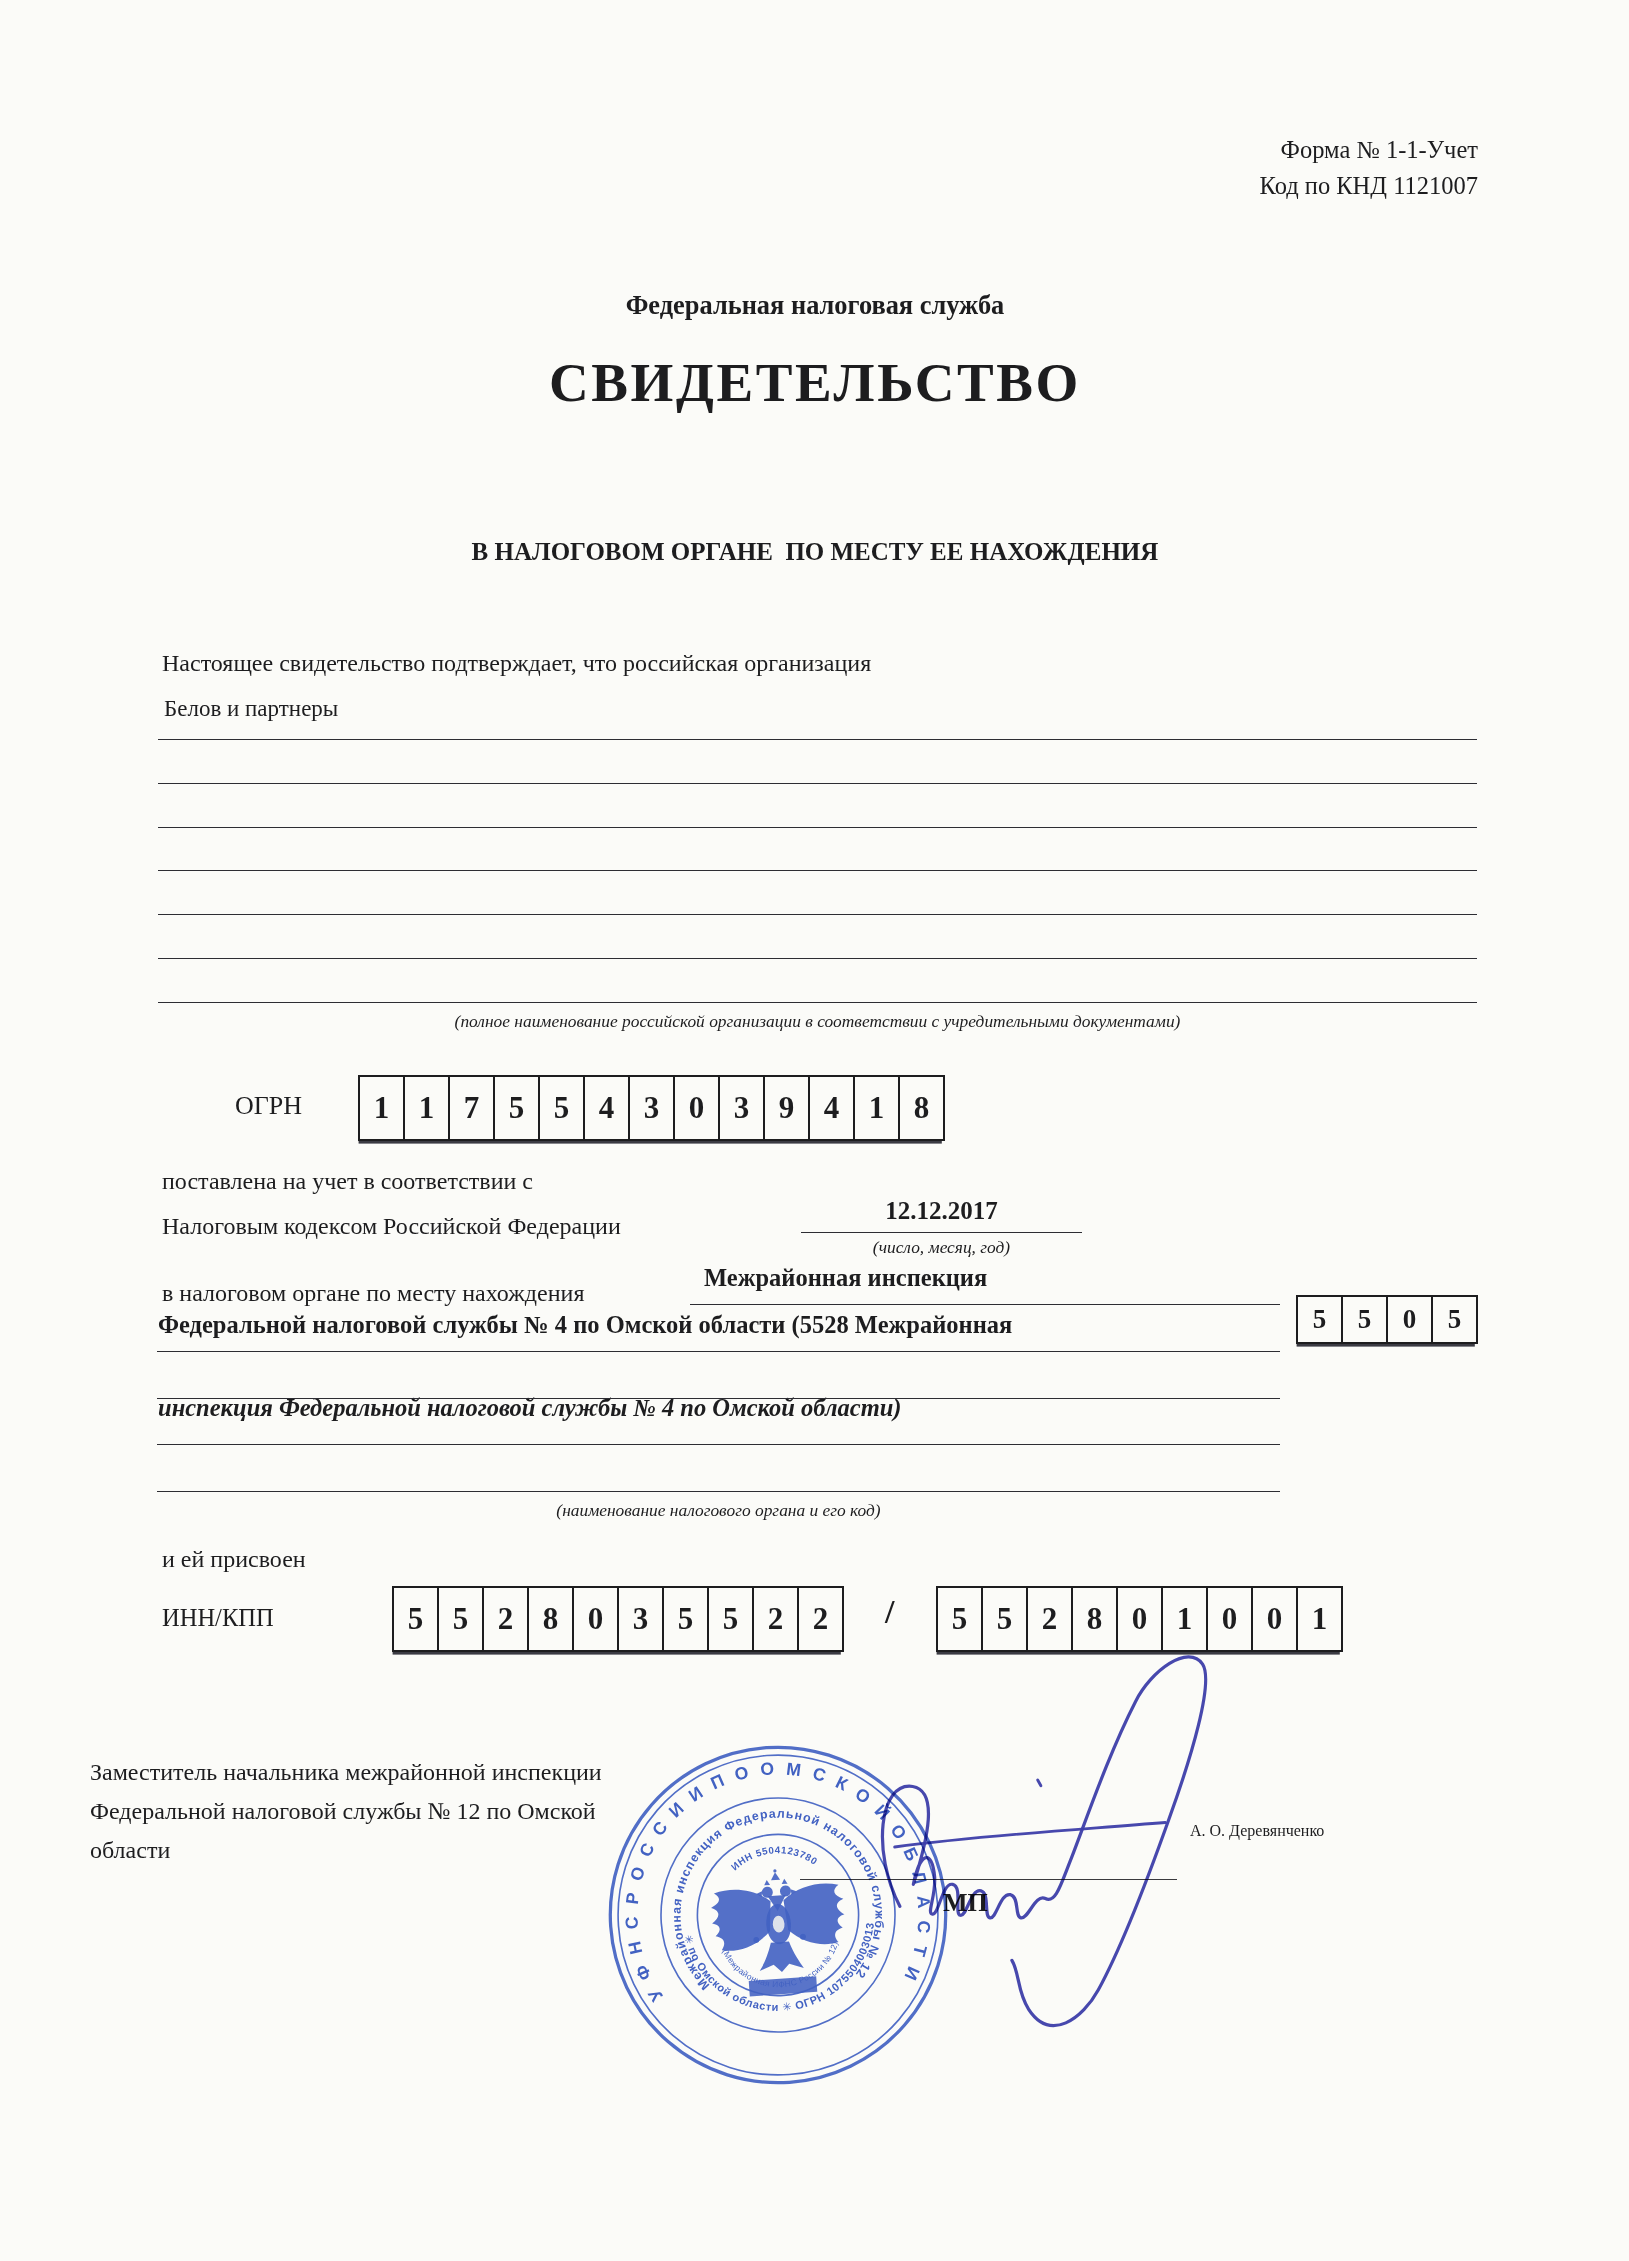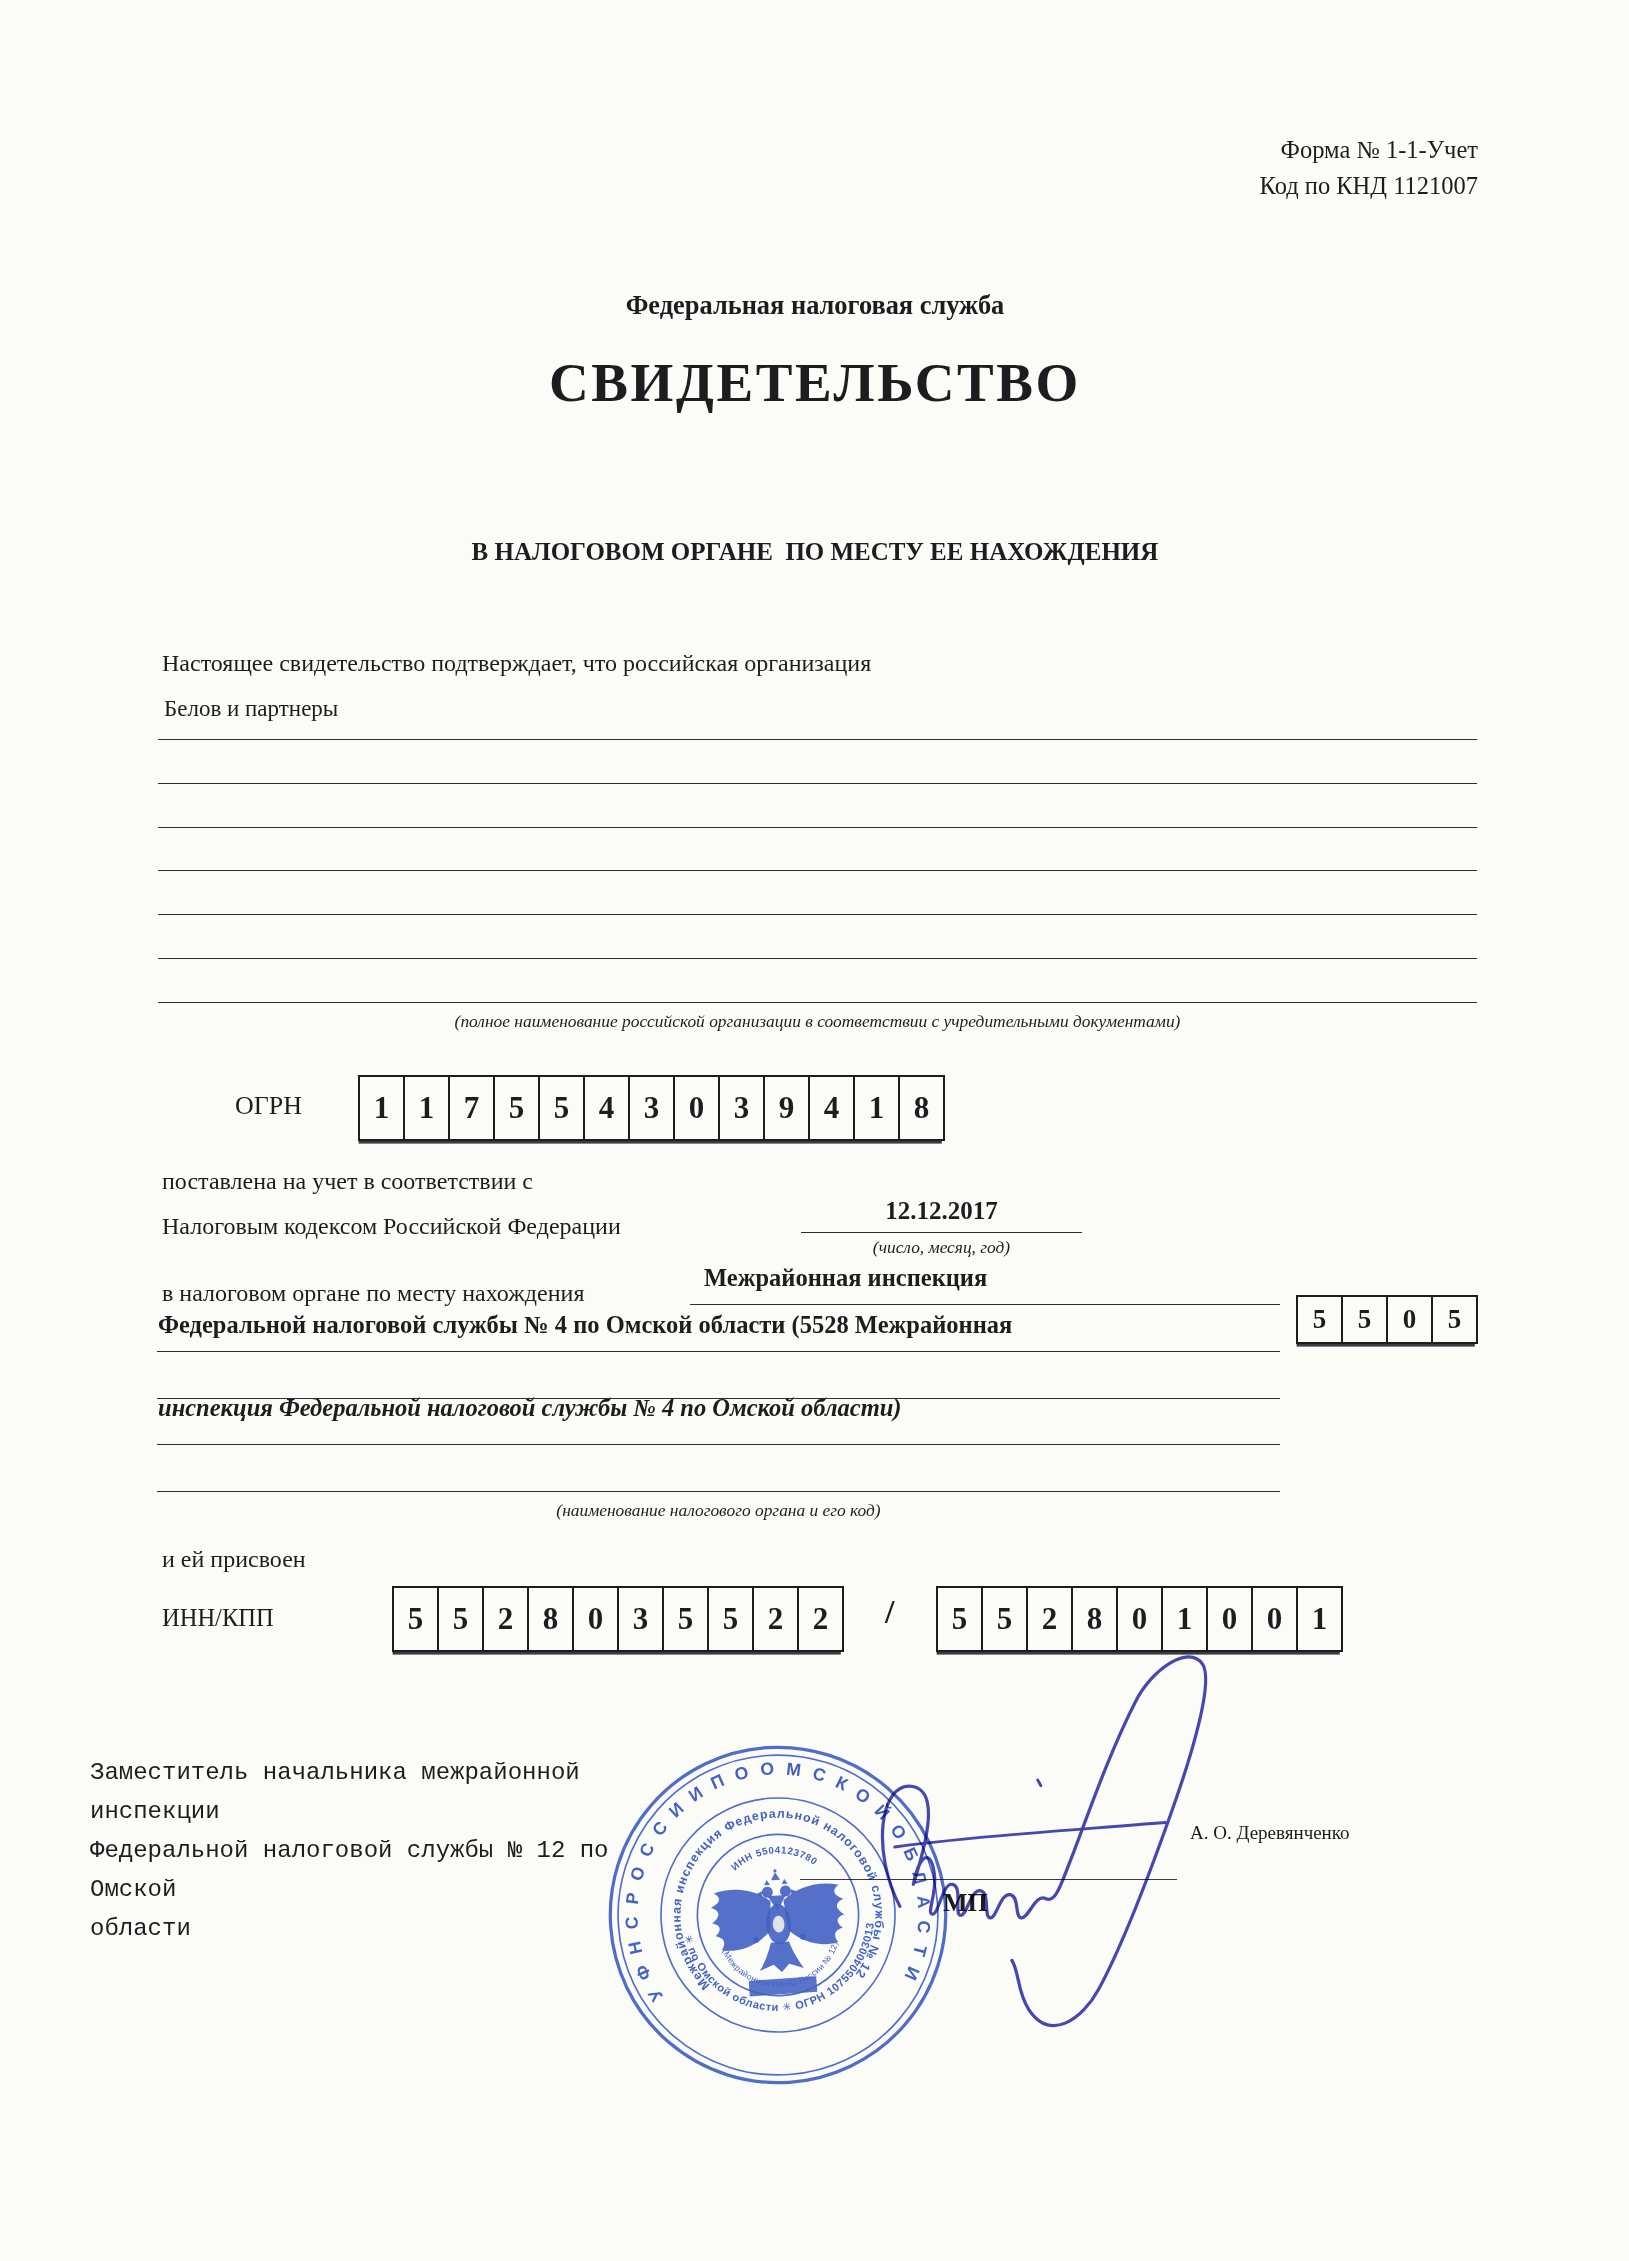--- a/index.html
+++ b/index.html
@@ -130,26 +130,26 @@
     <div class="cell">5</div>
     <div class="cell">2</div>
     <div class="cell">8</div>
     <div class="cell">0</div>
     <div class="cell">1</div>
     <div class="cell">0</div>
     <div class="cell">0</div>
     <div class="cell">1</div>
   </div>
 
-<div class="abs officer" style="left:90px;top:1753px;width:619px;font-family:Liberation Mono, monospace;">
+<div class="abs officer" style="left:90px;top:1753px;width:619px;">
   <div>Заместитель начальника межрайонной инспекции</div>
   <div>Федеральной налоговой службы № 12 по Омской</div>
   <div>области</div>
 </div>
-<div class="abs" style="left:1190px;top:1822px;font-size:19px;">А. О. Деревянченко</div>
+<div class="abs" style="left:1190px;top:1822px;font-size:16px;">А. О. Деревянченко</div>
 <div class="abs sig-line" style="left:800px;top:1879px;width:377px;"></div>
 <div class="abs mp" style="left:943px;top:1888px;">МП</div>
 
 <svg class="abs stamp-wrap" style="left:596px;top:1733px;" width="364" height="364" viewBox="0 0 560 560">
   <defs>
     <path id="arcOut" d="M 127.3,432.7 A 216,216 0 1 1 432.7,432.7"></path>
     <path id="arcOutBot" d="M 97.5,389.4 A 216,216 0 0 0 462.5,389.4"></path>
     <path id="arcMid" d="M 173.9,386.1 A 150,150 0 1 1 386.1,386.1"></path>
     <path id="arcMidBot" d="M 134.3,305.7 A 148,148 0 0 0 425.7,305.7"></path>
     <path id="arcInTop" d="M 193.9,239.9 A 95,95 0 0 1 366.1,239.9"></path>

